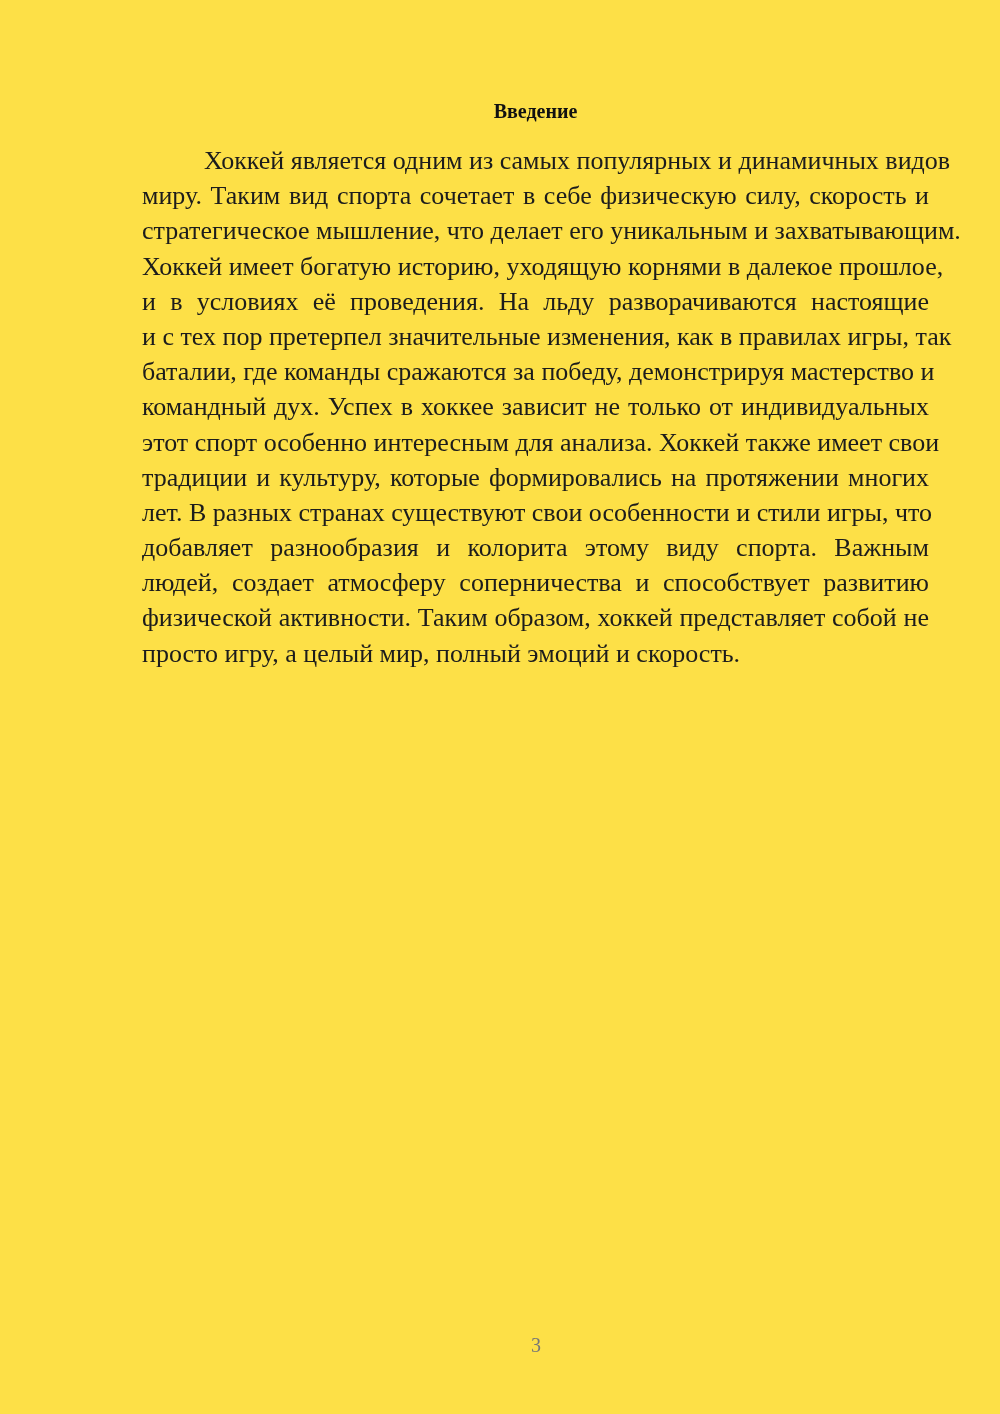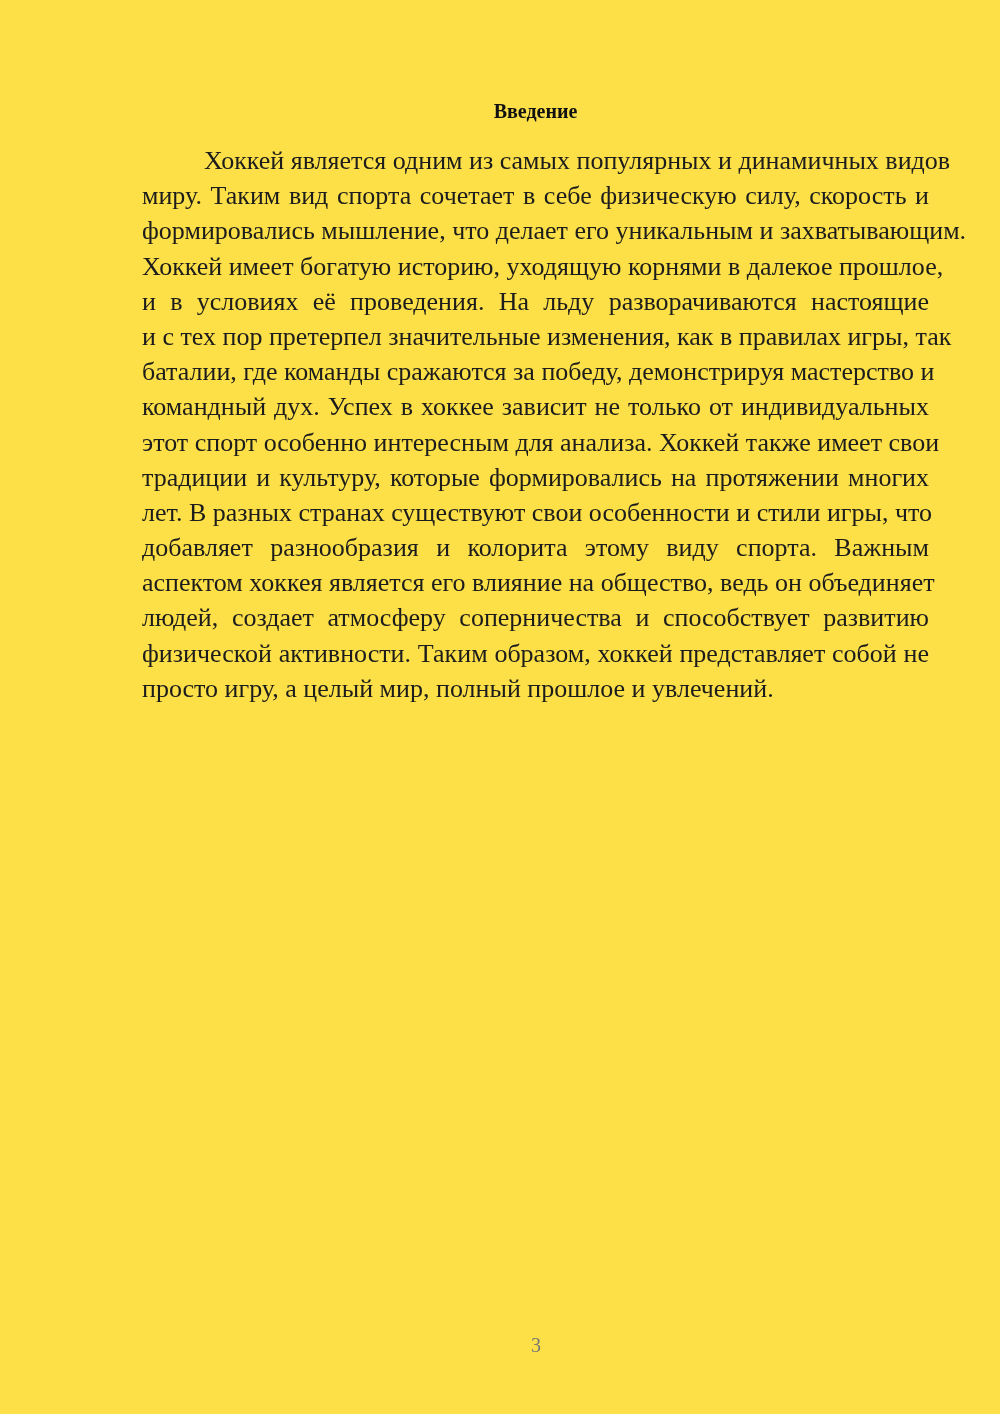--- a/index.html
+++ b/index.html
@@ -68,30 +68,29 @@
   </style>
 </head>
 <body>
 
 <div class="page">
   <div class="heading">Введение</div>
 
   <div class="body-text">
     <span class="line indent">Хоккей является одним из самых популярных и динамичных видов</span>
     <span class="line">миру. Таким вид спорта сочетает в себе физическую силу, скорость и</span>
-    <span class="line">формировались мышление, что делает его уникальным и захватывающим.</span>
+    <span class="line">стратегическое мышление, что делает его уникальным и захватывающим.</span>
     <span class="line">Хоккей имеет богатую историю, уходящую корнями в далекое прошлое,</span>
     <span class="line">и в условиях её проведения. На льду разворачиваются настоящие</span>
     <span class="line">и с тех пор претерпел значительные изменения, как в правилах игры, так</span>
     <span class="line">баталии, где команды сражаются за победу, демонстрируя мастерство и</span>
     <span class="line">командный дух. Успех в хоккее зависит не только от индивидуальных</span>
     <span class="line">этот спорт особенно интересным для анализа. Хоккей также имеет свои</span>
     <span class="line">традиции и культуру, которые формировались на протяжении многих</span>
     <span class="line">лет. В разных странах существуют свои особенности и стили игры, что</span>
     <span class="line">добавляет разнообразия и колорита этому виду спорта. Важным</span>
-    <span class="line">аспектом хоккея является его влияние на общество, ведь он объединяет</span>
     <span class="line">людей, создает атмосферу соперничества и способствует развитию</span>
     <span class="line">физической активности. Таким образом, хоккей представляет собой не</span>
-    <span class="line last">просто игру, а целый мир, полный прошлое и увлечений.</span>
+    <span class="line last">просто игру, а целый мир, полный эмоций и скорость.</span>
   </div>
 
   <div class="page-number">3</div>
 </div>
 
 </body></html>

